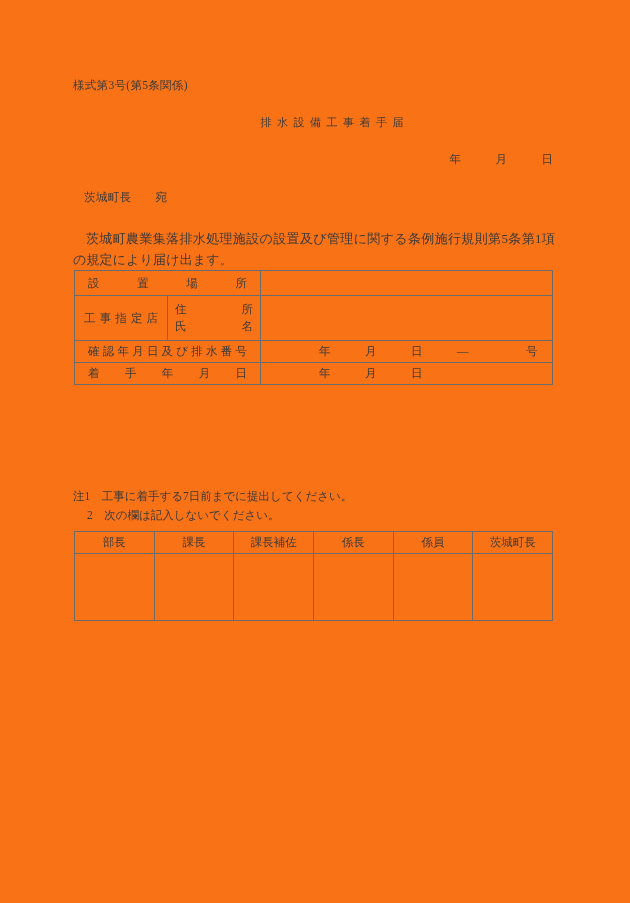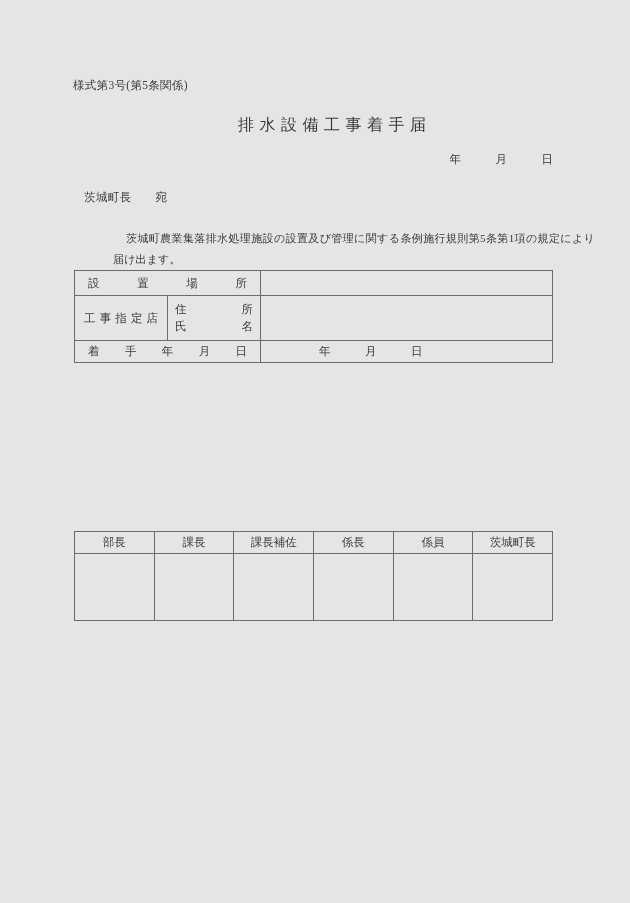--- a/index.html
+++ b/index.html
@@ -11,39 +11,39 @@
     width: 630px;
     height: 903px;
     position: relative;
     font-family: "Liberation Serif", "DejaVu Serif", serif;
     color: #3a3a3a;
     -webkit-font-smoothing: antialiased;
   }
   .page {
     position: absolute;
     inset: 0;
-    background: #e5e5e5;
+    background: #f97316;
   }
 
   
   .form-code {
     position: absolute;
     left: 73px;
     top: 78px;
     font-size: 11.5px;
     letter-spacing: 0.3px;
     white-space: nowrap;
   }
   .doc-title {
     position: absolute;
     left: 0;
     right: 0;
     top: 115px;
     text-align: center;
-    font-size: 16px;
+    font-size: 11px;
     letter-spacing: 5.5px;
     text-indent: 5.5px;
     white-space: nowrap;
     padding-left: 34px;
   }
   .date-line {
     position: absolute;
     left: 0;
     top: 152px;
     width: 553px;
@@ -57,26 +57,25 @@
     top: 190px;
     font-size: 11.5px;
     letter-spacing: 0.4px;
     white-space: pre;
   }
   .body-text {
     position: absolute;
     left: 73px;
     top: 228px;
     width: 482px;
-    font-size: 11px;
+    font-size: 13px;
     line-height: 21px;
     text-indent: 13px;
     letter-spacing: 0.15px;
     text-align: justify;
-    margin-left: 40px;
   }
 
   
   .main-table {
     position: absolute;
     left: 74px;
     top: 270px;
     width: 479px;
     border-collapse: collapse;
     table-layout: fixed;
@@ -170,28 +169,36 @@
 
       <tr class="r-tall">
         <td class="lbl-name">工事指定店</td>
         <td class="lbl-sub">
           <div>住所</div>
           <div>氏名</div>
         </td>
         <td class="fill-cell"></td>
       </tr>
 
+      <tr class="r-short">
+        <td class="lbl-wide" colspan="2">確認年月日及び排水番号</td>
+        <td class="fill-cell">年　　　月　　　日　　　—　　　　　号</td>
+      </tr>
 
       <tr class="r-short">
         <td class="lbl-wide" colspan="2">着手年月日</td>
         <td class="fill-cell">年　　　月　　　日</td>
       </tr>
     </tbody>
   </table>
 
+  <div class="notes">
+    <div>注1　工事に着手する7日前までに提出してください。</div>
+    <div class="note-indent">2　次の欄は記入しないでください。</div>
+  </div>
 
   <table class="approval-table">
     <tbody>
       <tr class="head">
         <td>部長</td>
         <td>課長</td>
         <td>課長補佐</td>
         <td>係長</td>
         <td>係員</td>
         <td>茨城町長</td>

